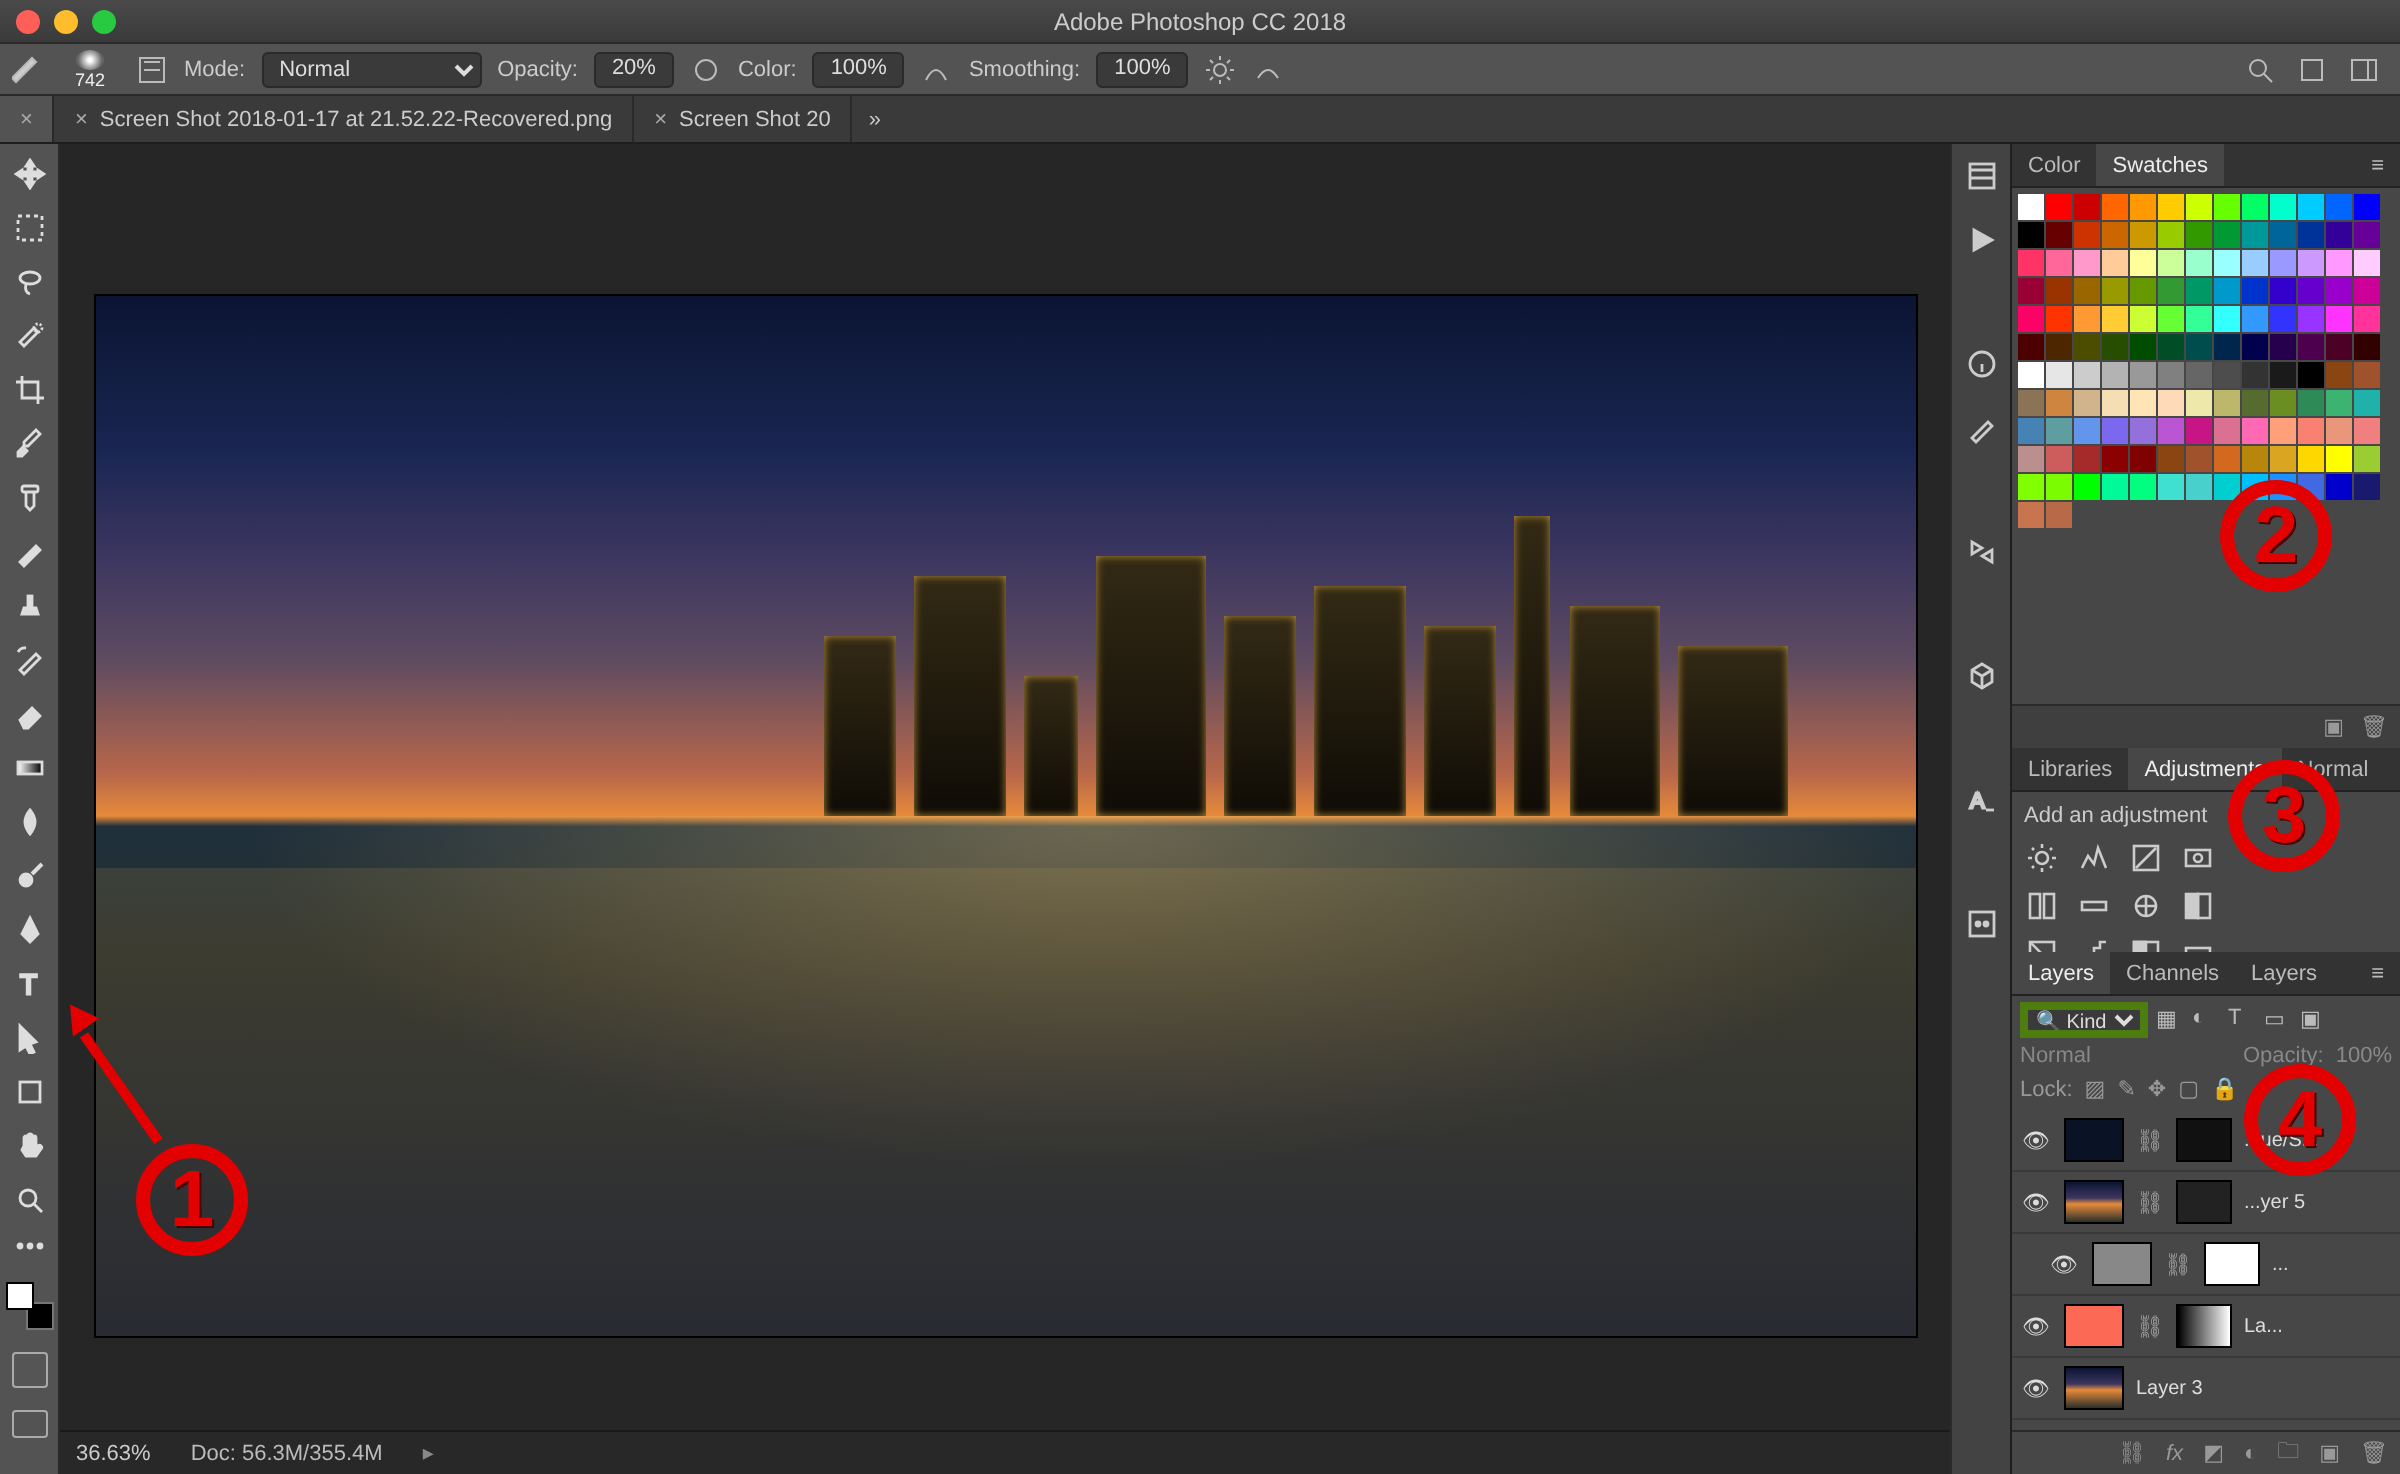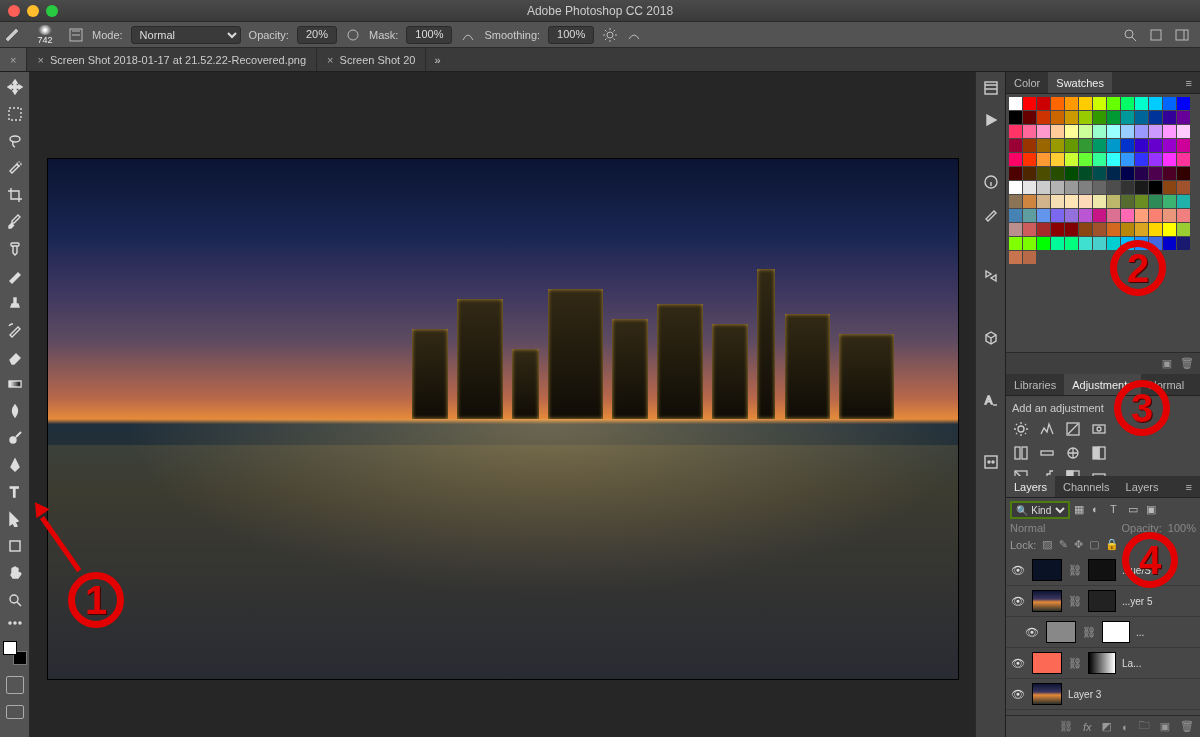--- a/index.html
+++ b/index.html
@@ -71,21 +71,21 @@
 .panel-footer { height:22px; display:flex; align-items:center; justify-content:flex-end; gap:8px; padding:0 6px; border-top:1px solid #2a2a2a; color:#999; background:#3f3f3f; }
 
 .adj-body { padding:6px; background:#474747; }
 .adj-title { font-size:11px; color:#ccc; margin-bottom:6px; }
 .adj-row { display:flex; gap:8px; margin-bottom:6px; }
 .aico { width:18px;height:18px; display:flex;align-items:center;justify-content:center; cursor:pointer; }
 .aico svg{width:16px;height:16px;stroke:#ccc;fill:none;stroke-width:1.3;}
 
 .layers-body { flex:1; background:#474747; display:flex; flex-direction:column; }
 .layers-ctrl { display:flex; align-items:center; gap:4px; padding:4px; height:24px; }
-.layers-ctrl select { background:#3a3a3a; border:2px solid #4d7c0f; color:#ddd; font-size:10px; height:18px; }
+.layers-ctrl select { background:#3a3a3a; border:4px solid #4d7c0f; color:#ddd; font-size:10px; height:18px; }
 .layers-ctrl .fico { width:14px;height:14px; color:#bbb; }
 .layers-blend { display:flex; align-items:center; gap:6px; padding:0 4px 4px 4px; color:#888; }
 .layers-lock { display:flex; align-items:center; gap:6px; padding:0 4px 4px 4px; color:#999; }
 .layer { display:flex; align-items:center; gap:6px; padding:4px 4px; border-bottom:1px solid #3a3a3a; }
 .eye { width:16px; text-align:center; color:#ddd; cursor:pointer; }
 .thumb { width:30px; height:22px; background:#222; border:1px solid #000; flex:0 0 auto; }
 .mask { width:28px; height:22px; background:#fff; border:1px solid #000; flex:0 0 auto; }
 .lname { font-size:10px; color:#ddd; white-space:nowrap; overflow:hidden; text-overflow:ellipsis; }
 .link { color:#aaa; cursor:pointer; }
 .layers-foot { height:22px; display:flex; align-items:center; justify-content:flex-end; gap:10px; padding:0 6px; border-top:1px solid #2a2a2a; color:#999; }
@@ -120,21 +120,21 @@
         <rect x="2" y="2" width="12" height="12" fill="none" stroke="#bbb"></rect>
         <path d="M4 4h8M4 8h8" stroke="#bbb"></path>
       </svg></span>
   <span class="lbl">Mode:</span>
   <select class="sel" style="width:110px;"><option>Normal</option></select>
   <span class="lbl">Opacity:</span>
   <span class="sel" style="padding:1px 8px;">20%</span>
   <span class="ico"><svg viewBox="0 0 16 16">
         <circle cx="8" cy="8" r="5" stroke="#bbb" fill="none"></circle>
       </svg></span>
-  <span class="lbl">Mask:</span>
+  <span class="lbl">Color:</span>
   <span class="sel" style="padding:1px 8px;">100%</span>
   <span class="ico"><svg viewBox="0 0 16 16">
         <path d="M3 13 Q8 3 13 13" fill="none" stroke="#bbb"></path>
       </svg></span>
   <span class="lbl">Smoothing:</span>
   <span class="sel" style="padding:1px 8px;">100%</span>
   <span class="ico"><svg viewBox="0 0 16 16">
         <circle cx="8" cy="8" r="3" stroke="#bbb" fill="none"></circle>
         <path d="M8 1v2M8 13v2M1 8h2M13 8h2M3 3l1.5 1.5M13 13l-1.5-1.5M13 3l-1.5 1.5M3 13l1.5-1.5" stroke="#bbb"></path>
       </svg></span>
@@ -315,20 +315,25 @@
           <div class="bld" style="left:62%;width:4%;height:100px;"></div>
           <div class="bld" style="left:67%;width:5%;height:115px;"></div>
           <div class="bld" style="left:73%;width:4%;height:95px;"></div>
           <div class="bld" style="left:78%;width:2%;height:150px;"></div>
           <div class="bld" style="left:81%;width:5%;height:105px;"></div>
           <div class="bld" style="left:87%;width:6%;height:85px;"></div>
         </div>
         <div class="lights"></div>
         <div class="water-refl"></div>
       </div>
+    </div>
+    <div class="status">
+      <span>36.63%</span>
+      <span class="dsize">Doc: 56.3M/355.4M</span>
+      <span class="chev">▸</span>
     </div>
   </div>
 
   <div class="dockstrip">
     <div class="dico">
         <svg viewBox="0 0 16 16">
           <rect x="2" y="2" width="12" height="12"></rect>
           <path d="M2 5h12M2 9h12"></path>
         </svg>
       </div>

